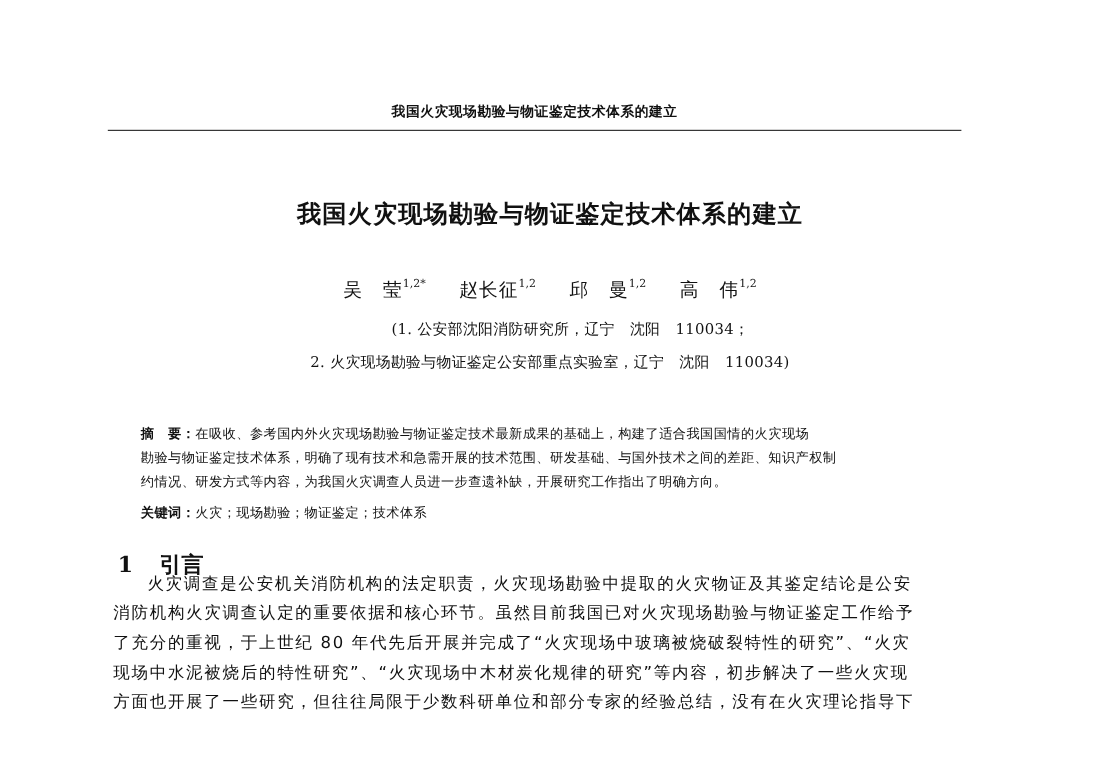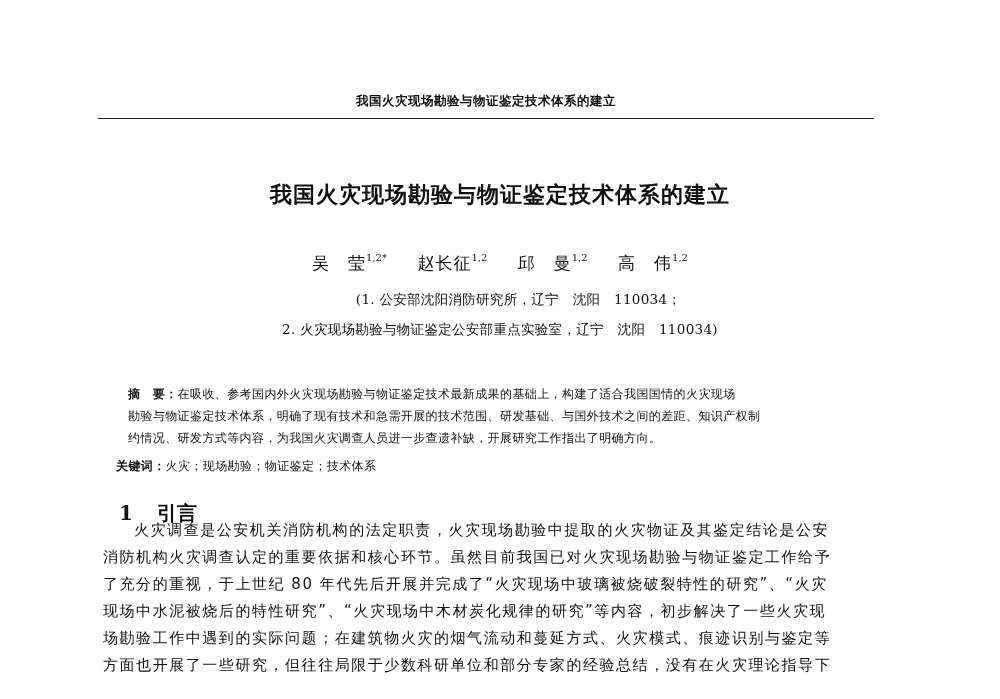--- a/index.html
+++ b/index.html
@@ -88,31 +88,31 @@
       line-height: 22px;
       font-family: "DejaVu Sans", "Liberation Sans", sans-serif;
       letter-spacing: 0.4px;
       text-align: justify;
     }
     .abstract .label {
       font-weight: bold;
     }
     .keywords {
       position: absolute;
-      left: 116px;
+      left: 128px;
       width: 750px;
       top: 458px;
       font-size: 12px;
       font-family: "DejaVu Sans", "Liberation Sans", sans-serif;
       letter-spacing: 0.4px;
     }
     .keywords .label { font-weight: bold; }
     .section-heading {
       position: absolute;
-      left: 119px;
+      left: 107px;
       top: 500px;
       font-size: 20px;
       font-weight: bold;
       font-family: "DejaVu Sans", "Liberation Sans", sans-serif;
     }
     .section-heading .num {
       display: inline-block;
       width: 38px;
       font-family: "DejaVu Serif", "Liberation Serif", serif;
     }
@@ -169,17 +169,16 @@
 
   <div class="section-heading">
     <span class="num">1</span><span>引言</span>
   </div>
 
   <div class="body-text">
     <span class="line first">火灾调查是公安机关消防机构的法定职责，火灾现场勘验中提取的火灾物证及其鉴定结论是公安</span>
     <span class="line">消防机构火灾调查认定的重要依据和核心环节。虽然目前我国已对火灾现场勘验与物证鉴定工作给予</span>
     <span class="line">了充分的重视，于上世纪 80 年代先后开展并完成了“火灾现场中玻璃被烧破裂特性的研究”、“火灾</span>
     <span class="line">现场中水泥被烧后的特性研究”、“火灾现场中木材炭化规律的研究”等内容，初步解决了一些火灾现</span>
-    <span class="line">场勘验工作中遇到的实际问题；在建筑物火灾的烟气流动和蔓延方式、火灾模式、痕迹识别与鉴定等</span>
     <span class="line">方面也开展了一些研究，但往往局限于少数科研单位和部分专家的经验总结，没有在火灾理论指导下</span>
   </div>
 
 </div>
 
 </body></html>

